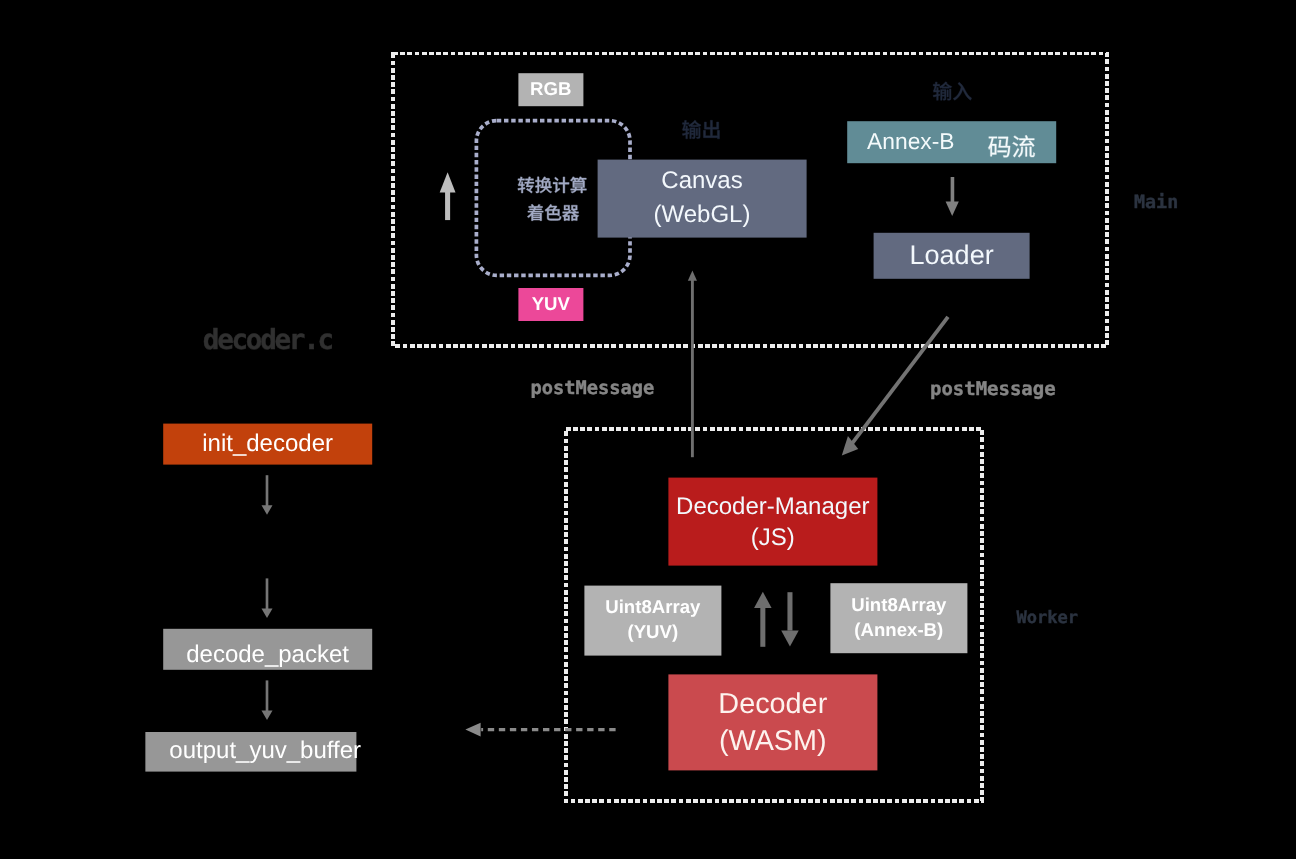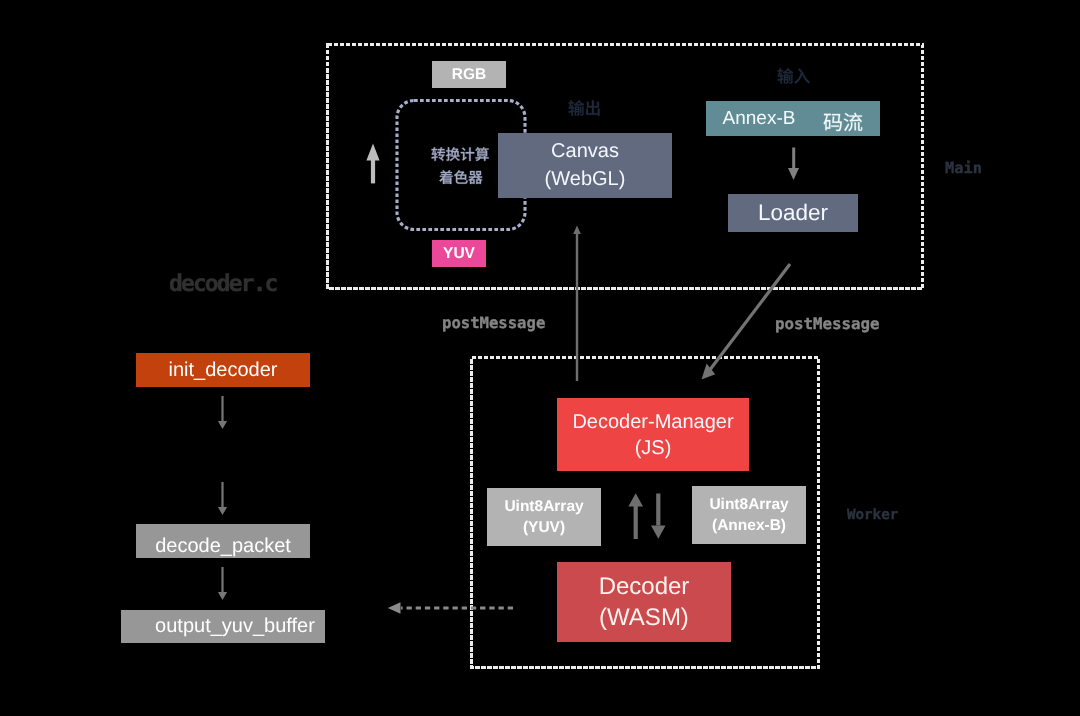--- a/index.html
+++ b/index.html
@@ -61,21 +61,21 @@
     <rect x="656.2" y="493.5" width="4.2" height="32"></rect>
     <path d="M658.3 538.8 L665.6 525.4 L651 525.4 Z"></path>
   </g>
 
   <g>
     <line x1="513" y1="608" x2="401" y2="608" stroke="#8a8a8a" stroke-width="2.8" stroke-dasharray="5.3 3.9"></line>
     <path d="M387.8 608 L400.5 602.2 L400.5 613.8 Z" fill="#8a8a8a"></path>
   </g>
 </svg>
 
-<div class="node" style="left:432px;top:61px;width:74px;height:27px;background:#b3b3b3;">
+<div class="node" style="left:432px;top:61px;width:54px;height:27px;background:#b3b3b3;">
   <span class="ln" style="font-size:15.5px;font-weight:700;">RGB</span>
 </div>
 
 <div class="node" style="left:432px;top:240px;width:54px;height:27px;background:#ec4899;">
   <span class="ln" style="font-size:15.5px;font-weight:700;">YUV</span>
 </div>
 
 <div class="node" style="left:498px;top:133px;width:174px;height:65px;background:#626a80;color:#f3f8fc;">
   <span class="ln" style="font-size:20px;line-height:27.5px;">Canvas</span>
   <span class="ln" style="font-size:20px;line-height:27.5px;">(WebGL)</span>
@@ -92,21 +92,21 @@
             </g>
           </svg>
         </span>
   </span>
 </div>
 
 <div class="node" style="left:728px;top:194px;width:130px;height:38px;background:#626a80;color:#f3f8fc;">
   <span class="ln" style="font-size:22.5px;">Loader</span>
 </div>
 
-<div class="node" style="left:557px;top:398px;width:192px;height:73px;background:#ef4444;color:#f3f8fc;">
+<div class="node" style="left:557px;top:398px;width:174px;height:73px;background:#b91c1c;color:#f3f8fc;">
   <span class="ln" style="font-size:20px;line-height:26px;">Decoder-Manager</span>
   <span class="ln" style="font-size:20px;line-height:26px;">(JS)</span>
 </div>
 
 <div class="node" style="left:487px;top:488px;width:114px;height:58px;background:#b3b3b3;">
   <span class="ln" style="font-size:15.5px;font-weight:700;line-height:21.1px;">Uint8Array</span>
   <span class="ln" style="font-size:15.5px;font-weight:700;line-height:21.1px;">(YUV)</span>
 </div>
 
 <div class="node" style="left:692px;top:486px;width:114px;height:58px;background:#b3b3b3;">
@@ -118,21 +118,21 @@
   <span class="ln" style="font-size:24px;line-height:31px;">Decoder</span>
   <span class="ln" style="font-size:24px;line-height:31px;">(WASM)</span>
 </div>
 
 <div class="node" style="left:136px;top:353px;width:174px;height:34px;background:#c2410c;">
   <span class="ln" style="font-size:20px;">init_decoder</span>
 </div>
 <div class="node" style="left:136px;top:524px;width:174px;height:34px;background:#979797;justify-content:flex-end;">
   <span class="ln" style="font-size:20px;">decode_packet</span>
 </div>
-<div class="node" style="left:121px;top:610px;width:204px;height:33px;background:#979797;padding-left:24px;">
+<div class="node" style="left:121px;top:610px;width:176px;height:33px;background:#979797;padding-left:24px;">
   <span class="ln" style="font-size:20px;">output_yuv_buffer</span>
 </div>
 
 <svg class="ov">
   <g fill="#767676">
     <rect x="221.4" y="396" width="2.2" height="26"></rect>
     <path d="M222.5 429 L227.1 421 L217.9 421 Z"></path>
   </g>
   <g fill="#767676">
     <rect x="221.4" y="482" width="2.2" height="26"></rect>

